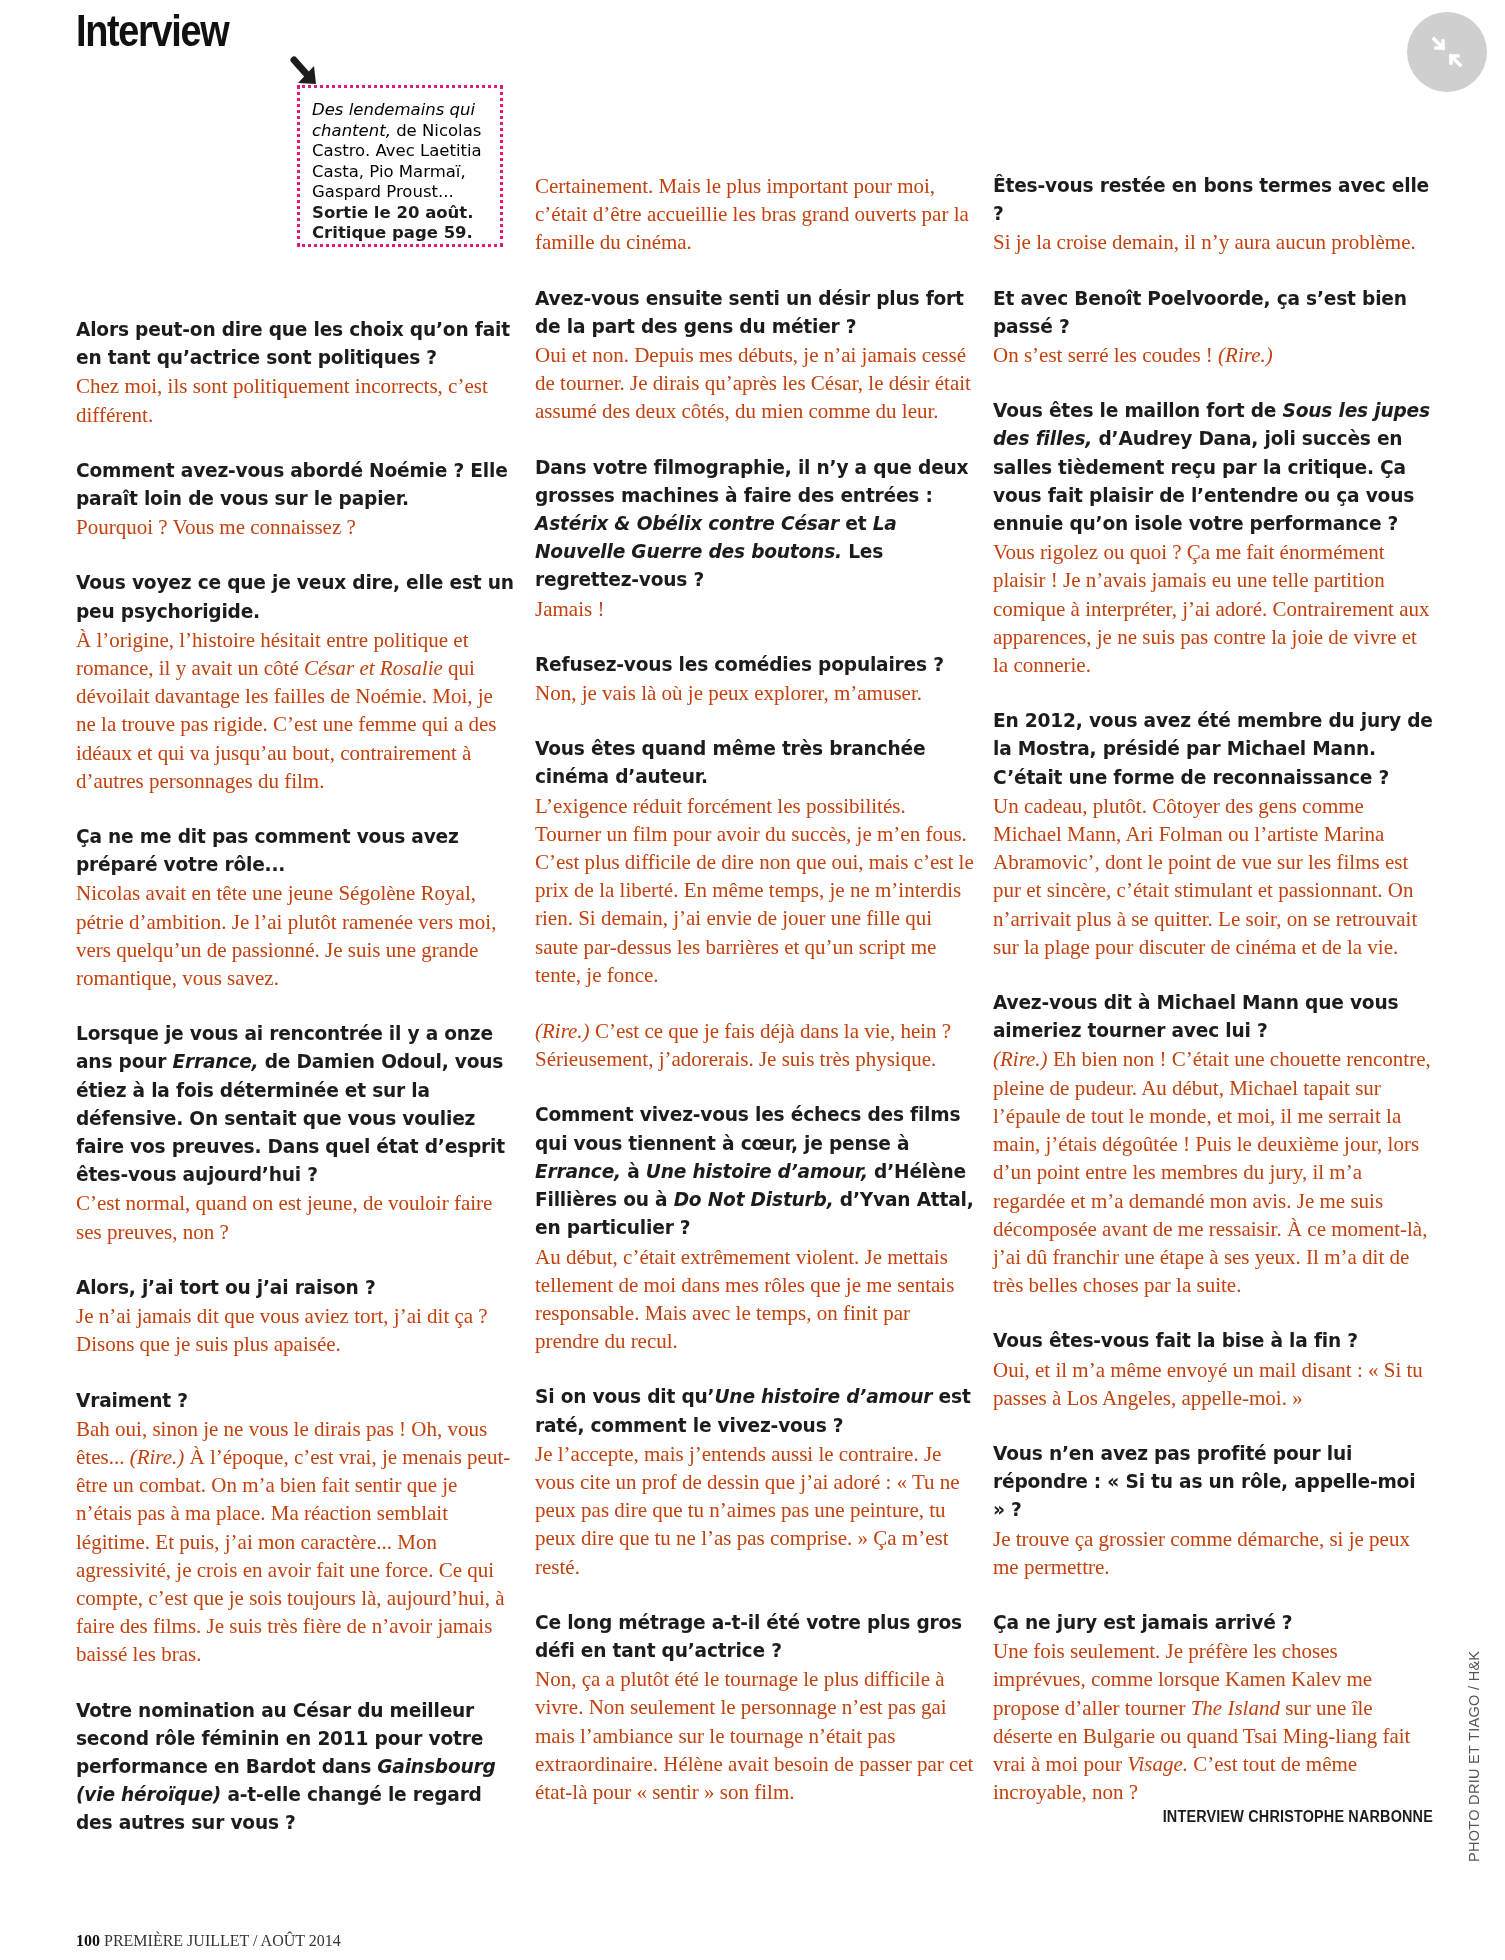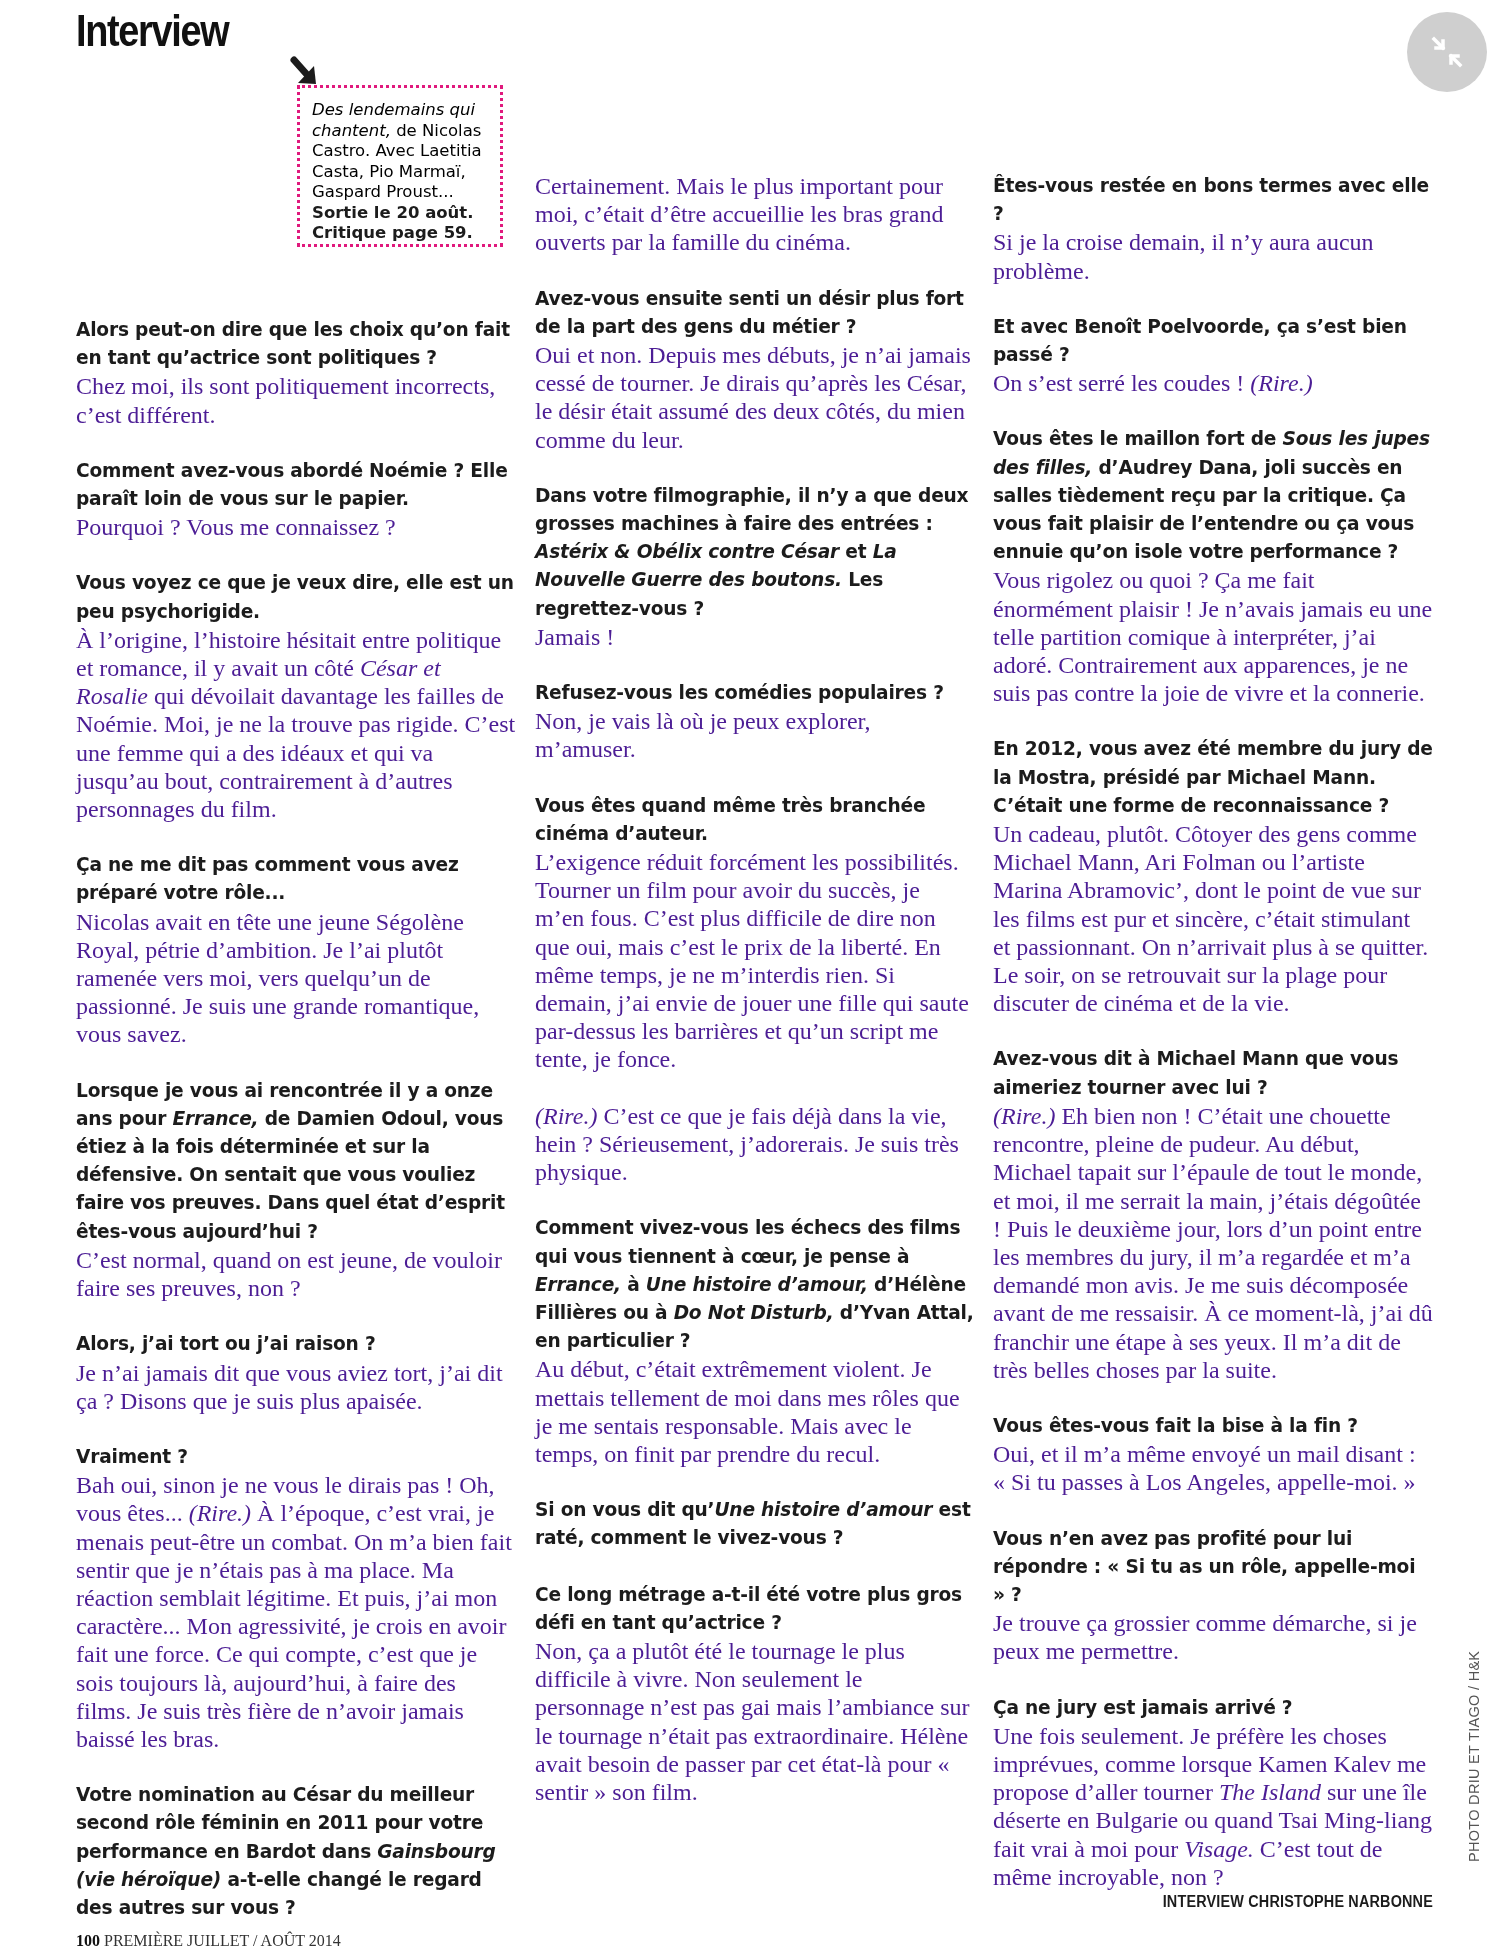--- a/index.html
+++ b/index.html
@@ -10,21 +10,21 @@
   .arrow { position:absolute; left:290px; top:56px; }
   .infobox { position:absolute; left:297px; top:85px; width:206px; height:162px; border:3px dotted #e0197d; box-sizing:border-box; padding:12px 10px 0 12px; font-family:"DejaVu Sans", sans-serif; font-size:16.5px; line-height:20.5px; }
   .infobox .pink { color:#000000; }
   .infobox .dark { color:#1c1c1c; font-weight:bold; }
   .col { position:absolute; width:440px; }
   .col1 { left:76px; top:316px; }
   .col2 { left:535px; top:172px; }
   .col3 { left:993px; top:172px; }
   .qa { margin-bottom:28px; }
   .q { font-family:"DejaVu Sans", sans-serif; font-weight:bold; font-size:18.6px; line-height:28.2px; color:#1c1c1c; letter-spacing:-0.2px; }
-  .a { font-family:"Liberation Serif", serif; font-size:24px; line-height:28.2px; color:#4c1d95; }
+  .a { font-family:"Liberation Serif", serif; font-size:21px; line-height:28.2px; color:#c2410c; }
   .q i, .a i { font-style:italic; }
   .byline { text-align:right; font-family:"Liberation Sans", sans-serif; font-weight:bold; font-size:16px; letter-spacing:0.2px; margin-top:2px; transform:scaleX(0.9); transform-origin:right top; }
   .credit { position:absolute; left:1466px; top:1862px; transform:rotate(-90deg); transform-origin:left top; font-family:"Liberation Sans", sans-serif; font-size:14.5px; color:#555; white-space:nowrap; letter-spacing:0.3px; }
   .footer { position:absolute; left:76px; top:1932px; font-family:Liberation Serif, serif; font-size:16px; color:#333; }
   .footer b { font-weight:bold; color:#111; }
 </style>
 </head>
 <body>
 
 <div class="title">Interview</div>
@@ -106,20 +106,21 @@
     </div>
     <div class="qa">
       <div class="a"><i>(Rire.)</i><span> C’est ce que je fais déjà dans la vie, hein ? Sérieusement, j’adorerais. Je suis très physique.</span></div>
     </div>
     <div class="qa">
       <div class="q"><span>Comment vivez-vous les échecs des films qui vous tiennent à cœur, je pense à </span><i>Errance,</i><span> à </span><i>Une histoire d’amour,</i><span> d’Hélène Fillières ou à </span><i>Do Not Disturb,</i><span> d’Yvan Attal, en particulier ?</span></div>
       <div class="a"><span>Au début, c’était extrêmement violent. Je mettais tellement de moi dans mes rôles que je me sentais responsable. Mais avec le temps, on finit par prendre du recul.</span></div>
     </div>
     <div class="qa">
       <div class="q"><span>Si on vous dit qu’</span><i>Une histoire d’amour</i><span> est raté, comment le vivez-vous ?</span></div>
+      <div class="a"><span>Je l’accepte, mais j’entends aussi le contraire. Je vous cite un prof de dessin que j’ai adoré : « Tu ne peux pas dire que tu n’aimes pas une peinture, tu peux dire que tu ne l’as pas comprise. » Ça m’est resté.</span></div>
     </div>
     <div class="qa">
       <div class="q"><span>Ce long métrage a-t-il été votre plus gros défi en tant qu’actrice ?</span></div>
       <div class="a"><span>Non, ça a plutôt été le tournage le plus difficile à vivre. Non seulement le personnage n’est pas gai mais l’ambiance sur le tournage n’était pas extraordinaire. Hélène avait besoin de passer par cet état-là pour « sentir » son film.</span></div>
     </div>
   </div>
 <div class="col col3">
 <div class="qa">
       <div class="q"><span>Êtes-vous restée en bons termes avec elle ?</span></div>
       <div class="a"><span>Si je la croise demain, il n’y aura aucun problème.</span></div>

